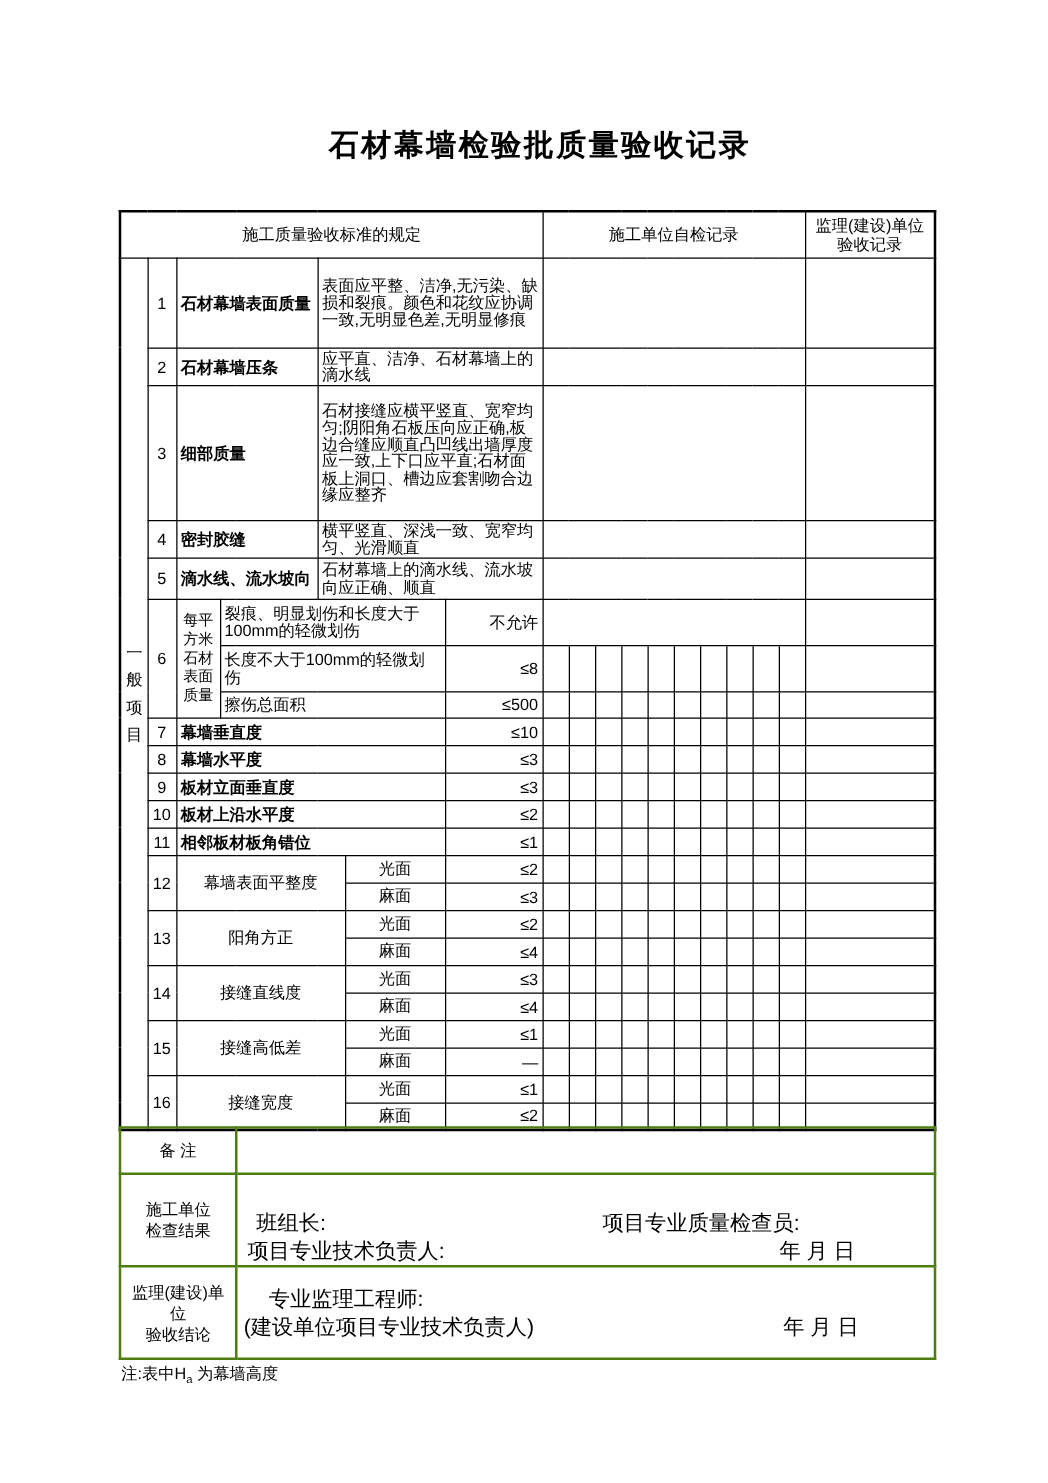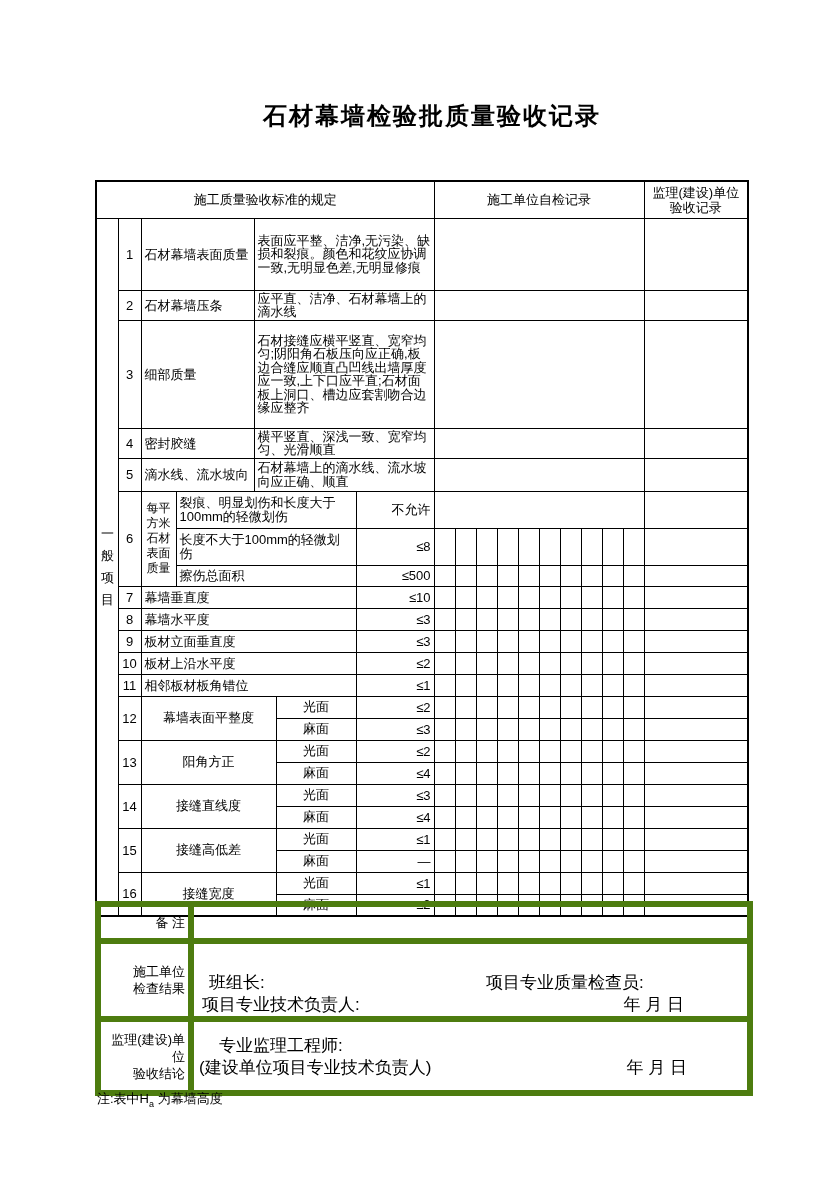--- a/index.html
+++ b/index.html
@@ -14,30 +14,29 @@
     text-align:center; font-size:24px; font-weight:bold; letter-spacing:2px;padding-left:26px;
   }
   .continued {
     position:absolute; top:148px; left:95px; width:652px;
     text-align:right; font-size:12px;
   }
   table { border-collapse:collapse; table-layout:fixed; }
   .main-table {
     position:absolute; top:168px; left:95px; width:652px;
     border:2px solid #000;
-    margin-top:12px;
   }
   .main-table td { border:1px solid #000; font-size:13px; padding:1px 3px; vertical-align:middle; overflow:hidden; }
   .bottom-table {
     position:absolute; top:901px; left:95px; width:652px;
     border:2px solid #000;
   }
-  .bottom-table td { border:6px solid #4d7c0f; font-size:13px; padding:1px 3px; vertical-align:middle;text-align:right; }
+  .bottom-table td { border:2px solid #4d7c0f; font-size:13px; padding:1px 3px; vertical-align:middle; }
   .c { text-align:center; }
-  .name-cell { padding-left:18px; line-height:15px; }
+  .name-cell { padding-left:18px; line-height:15px;font-weight:bold; }
   .name-center { text-align:center; }
   .desc-cell { padding:2px 6px; line-height:13.5px; font-size:13px; }
   .vert-section {
     display:inline-block; width:15px; word-break:break-all;
     line-height:22px; font-size:13px; text-align:center;
   }
   .vert-small {
     display:inline-block; width:26px; word-break:break-all;
     line-height:15px; font-size:12px; text-align:center;
   }

